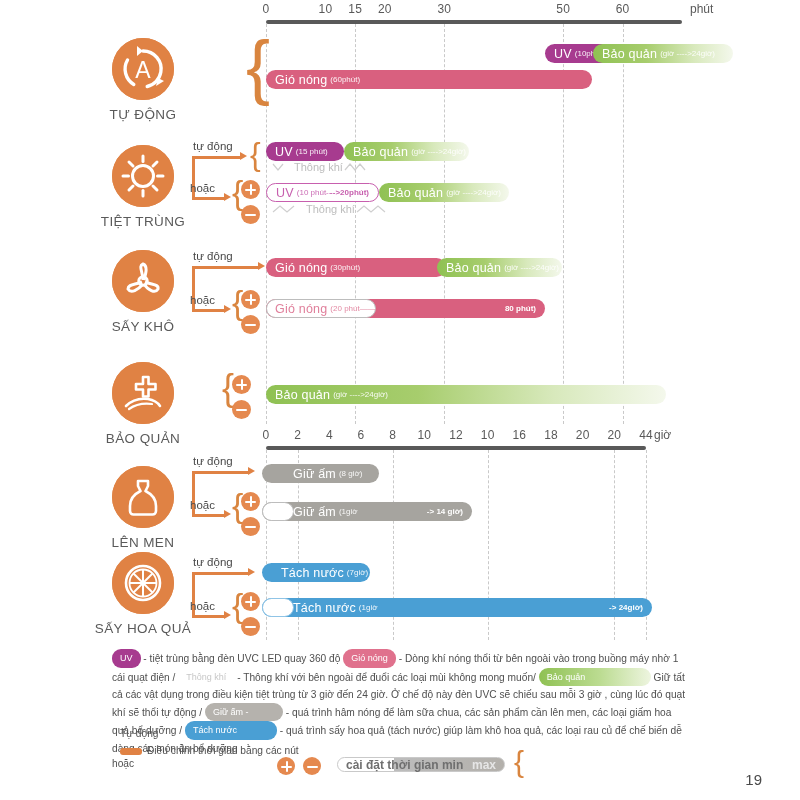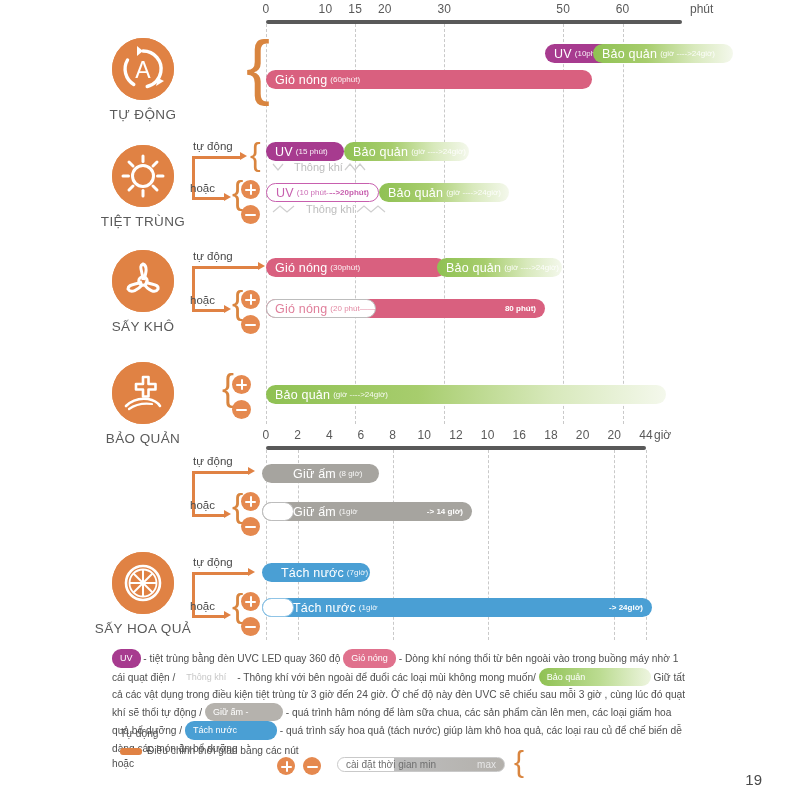--- a/index.html
+++ b/index.html
@@ -69,21 +69,21 @@
   .chip{display:inline-block;border-radius:9px;color:#fff;font-size:9px;padding:1px 8px;vertical-align:middle;position:relative;top:-1px;}
   .chip.uv{background:#a73b8f;}
   .chip.hot{background:#e0718d;}
   .chip.keep{background:linear-gradient(90deg,#8fc153 0%,#bcdc92 55%,#eef5e0 100%);width:96px;text-align:left;}
   .chip.warm{background:#b5b2ad;width:62px;}
   .chip.water{background:#4a9fd4;width:76px;}
   .chip.air{color:#c7c7c7;background:none;border:none;}
 
   .fn2{position:absolute;left:112px;top:726px;width:578px;font-size:10.2px;color:#4f4f4f;line-height:15px;}
   .swatch{display:inline-block;width:22px;height:7px;background:#e08244;border-radius:3px;vertical-align:middle;margin-right:5px;}
-  .mmbar{position:absolute;height:15px;border-radius:8px;background:linear-gradient(90deg,#fff 0%,#fff 34%,#bdbdbd 34%,#b3b0ab 100%);border:1.2px solid #c9c9c9;box-sizing:border-box;display:flex;align-items:center;font-size:10px;}
+  .mmbar{position:absolute;height:15px;border-radius:8px;background:linear-gradient(90deg,#fff 0%,#fff 34%,#bdbdbd 34%,#b3b0ab 100%);border:1.2px solid #c9c9c9;box-sizing:border-box;display:flex;align-items:center;font-size:12px;font-weight:bold;}
   .pageno{position:absolute;right:38px;bottom:12px;font-size:15px;color:#4a4a4a;}
 </style>
 </head>
 <body>
 
 <div class="page">
 
   <div class="ruler" id="ruler-min" style="left:266px;top:2px;width:416px;">
     <div class="bar"></div>
   <div class="tk" style="left: 0px;">0</div>
@@ -183,20 +183,29 @@
       <svg width="62" height="62" viewBox="0 0 62 62">
         <circle cx="31" cy="31" r="31" fill="#e08244"></circle>
         <path d="M31 15 l5.5 0 l0 7 l7 0 l0 5.5 l-7 0 l0 7 l-5.5 0 l0 -7 l-7 0 l0 -5.5 l7 0 z" fill="none" stroke="#fff" stroke-width="2.6" stroke-linejoin="round"></path>
         <path d="M14 44 C20 38 28 36 36 37 C42 38 46 41 48 44" fill="none" stroke="#fff" stroke-width="2.6" stroke-linecap="round"></path>
         <path d="M17 47 C24 42 32 41 40 42" fill="none" stroke="#fff" stroke-width="2.2" stroke-linecap="round"></path>
       </svg>
     </div>
     <div class="nm">BẢO QUẢN</div>
   </div>
 
+  <div class="mode" style="left:78px;top:466px;">
+    <div class="circle">
+      <svg width="62" height="62" viewBox="0 0 62 62">
+        <circle cx="31" cy="31" r="31" fill="#e08244"></circle>
+        <path d="M26 15 l10 0 l0 5 l-2.5 5 c6 3 10.5 8 10.5 15 l0 5 c0 2 -1.5 3.5 -3.5 3.5 l-19 0 c-2 0 -3.5 -1.5 -3.5 -3.5 l0 -5 c0 -7 4.5 -12 10.5 -15 l-2.5 -5 z" fill="none" stroke="#fff" stroke-width="2.6" stroke-linejoin="round"></path>
+      </svg>
+    </div>
+    <div class="nm">LÊN MEN</div>
+  </div>
 
   <div class="mode" style="left:78px;top:552px;">
     <div class="circle">
       <svg width="62" height="62" viewBox="0 0 62 62">
         <circle cx="31" cy="31" r="31" fill="#e08244"></circle>
         <circle cx="31" cy="31" r="17" fill="none" stroke="#fff" stroke-width="2.6"></circle>
         <circle cx="31" cy="31" r="13.5" fill="none" stroke="#fff" stroke-width="1.8"></circle>
         <g stroke="#fff" stroke-width="2">
           <line x1="31" y1="17.5" x2="31" y2="44.5"></line>
           <line x1="17.5" y1="31" x2="44.5" y2="31"></line>

